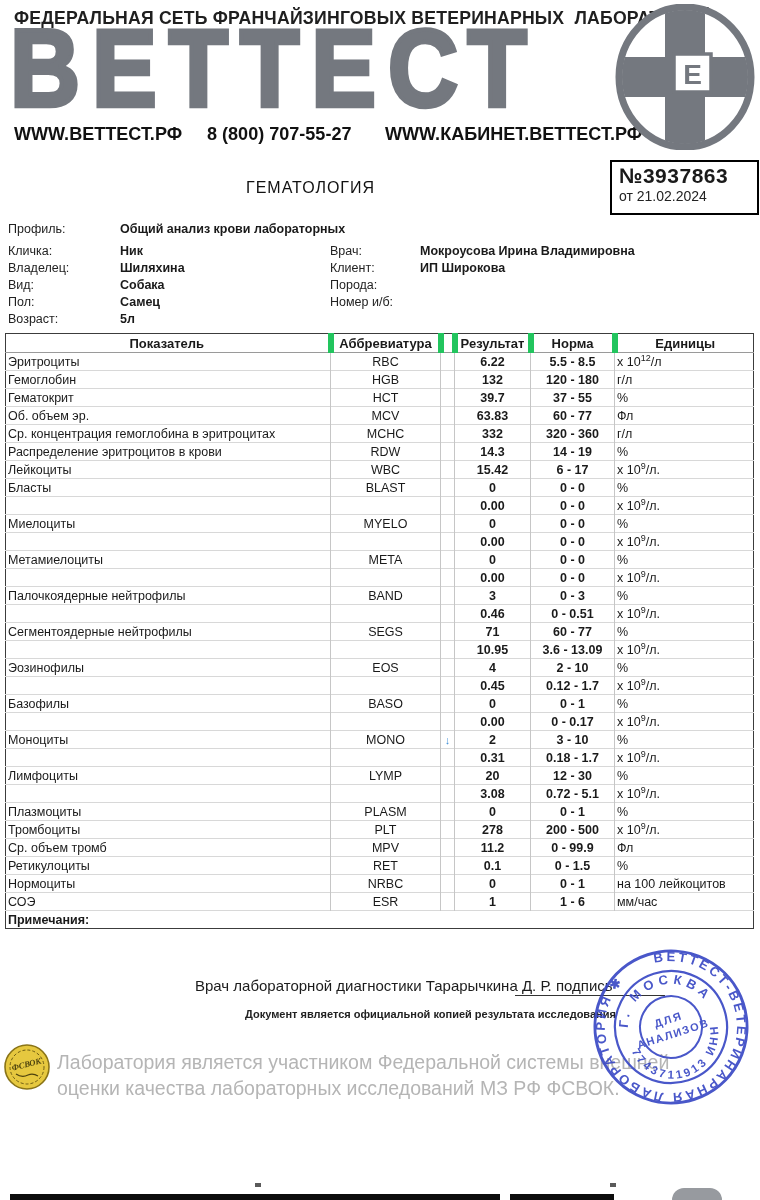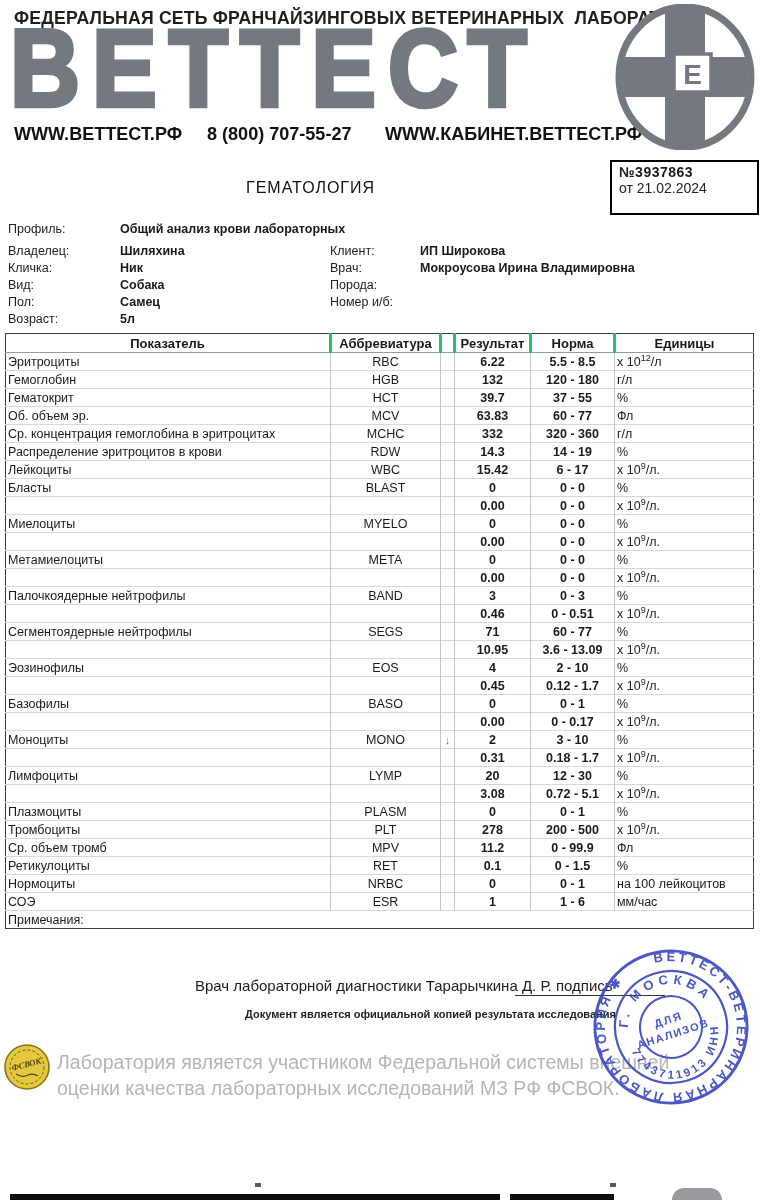--- a/index.html
+++ b/index.html
@@ -14,46 +14,46 @@
   .brand{left:10px;top:14px;font-size:97px;font-weight:bold;color:var(--brand,#74787f);
     letter-spacing:12px;line-height:1;transform:scale(1.0,1.12);transform-origin:left top;
     -webkit-text-stroke:4px var(--brand,#74787f);}
   .contact{top:123px;font-size:19px;font-weight:bold;color:#111;
     transform:scaleX(.95);transform-origin:left top;white-space:pre;}
   .c1{left:14px;} .c2{left:207px;} .c3{left:385px;}
   .logo{left:612px;top:4px;width:146px;height:146px;}
   
   .title{left:246px;top:179px;font-size:16px;letter-spacing:1px;color:#111;}
   .numbox{left:610px;top:160px;width:145px;height:51px;border:2px solid #000;background:#fff;}
-  .numbox .no{font-size:14px;font-weight:bold;margin:2px 0 0 7px;letter-spacing:.5px;}
+  .numbox .no{font-size:21px;font-weight:bold;margin:2px 0 0 7px;letter-spacing:.5px;}
   .numbox .dt{font-size:14px;margin:0 0 0 7px;color:#222;}
   
   .info{left:0;top:222px;width:760px;font-size:12.5px;}
   .inforow{position:relative;height:17px;}
   .inforow.first{margin-bottom:5px;}
   .il{position:absolute;left:8px;color:#222;}
   .iv{position:absolute;left:120px;font-weight:bold;}
   .ir{position:absolute;left:330px;color:#222;}
   .irv{position:absolute;left:420px;font-weight:bold;}
   
   table.results{position:absolute;left:5px;top:333px;width:748px;border-collapse:collapse;
     table-layout:fixed;font-size:12.5px;border:1px solid #3c3c3c;}
   table.results th{font-size:13px;font-weight:bold;height:18px;padding:0;
-    border-right:3px solid #22c55e;border-bottom:1px solid #9a9a9a;}
+    border-right:6px solid #22c55e;border-bottom:1px solid #9a9a9a;}
   table.results td{height:17px;padding:0 2px;border-right:1px solid #c6c6c6;
     border-top:1px solid #d8d8d8;white-space:nowrap;overflow:hidden;}
   table.results td:last-child, table.results th:last-child{border-right:none;}
   td.c-name{text-align:left;padding-left:8px;}
   td.c-abbr{text-align:center;}
   td.c-flag{text-align:center;color:var(--arrow,#3f8fd6);font-weight:bold;font-size:11px;}
   td.c-res{text-align:center;font-weight:bold;}
   td.c-norm{text-align:center;font-weight:bold;margin-left:37px;}
   td.c-unit{text-align:left;padding-left:6px;}
   td.c-unit sup{font-size:9px;}
-  td.notes{font-weight:normal;border-top:1px solid #8d8d8d;padding-left:4px;margin-left:44px;}
+  td.notes{font-weight:bold;border-top:1px solid #8d8d8d;padding-left:4px;margin-left:44px;}
   
   .docline{left:195px;top:977px;font-size:15px;color:#1c1c1c;}
   .sigline{left:515px;top:994px;width:150px;border-bottom:1px solid #333;height:1px;}
   .copynote{left:245px;top:1008px;font-size:11px;font-weight:bold;color:#222;}
   .fsvok-seal{left:4px;top:1044px;width:46px;height:46px;}
   .gray1{left:57px;top:1051px;font-size:19.5px;color:var(--gray,#b5b5b5);}
   .gray2{left:57px;top:1077px;font-size:19.5px;color:var(--gray,#b5b5b5);}
   .stamp{left:590px;top:946px;width:162px;height:162px;opacity:.92;}
   
   .next-dot{top:1183px;width:6px;height:4px;background:#5a5a5a;}
@@ -94,30 +94,30 @@
     <div class="no">№3937863</div>
     <div class="dt">от 21.02.2024</div>
   </div>
 
   <div class="abs info">
       <div class="inforow first">
         <span class="il">Профиль:</span>
         <span class="iv">Общий анализ крови лабораторных</span>
       </div>
       <div class="inforow">
+        <span class="il">Кличка:</span>
+        <span class="iv">Ник</span>
+        <span class="ir">Врач:</span>
+        <span class="irv">Мокроусова Ирина Владимировна</span>
+      </div>
+      <div class="inforow">
         <span class="il">Владелец:</span>
         <span class="iv">Шиляхина</span>
         <span class="ir">Клиент:</span>
         <span class="irv">ИП Широкова</span>
-      </div>
-      <div class="inforow">
-        <span class="il">Кличка:</span>
-        <span class="iv">Ник</span>
-        <span class="ir">Врач:</span>
-        <span class="irv">Мокроусова Ирина Владимировна</span>
       </div>
       <div class="inforow">
         <span class="il">Вид:</span>
         <span class="iv">Собака</span>
         <span class="ir">Порода:</span>
       </div>
       <div class="inforow">
         <span class="il">Пол:</span>
         <span class="iv">Самец</span>
         <span class="ir">Номер и/б:</span>

